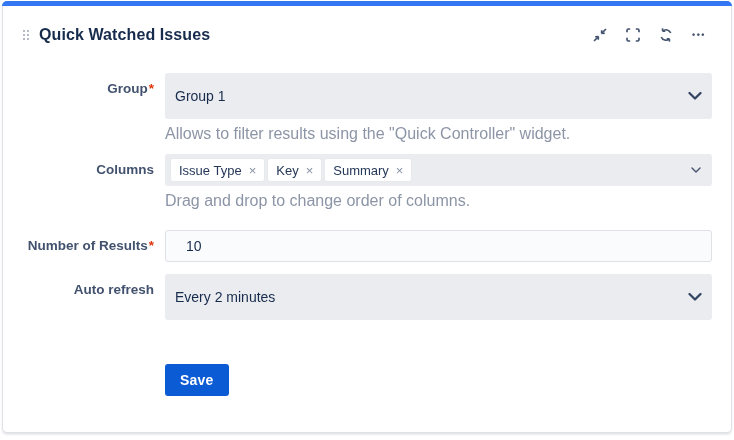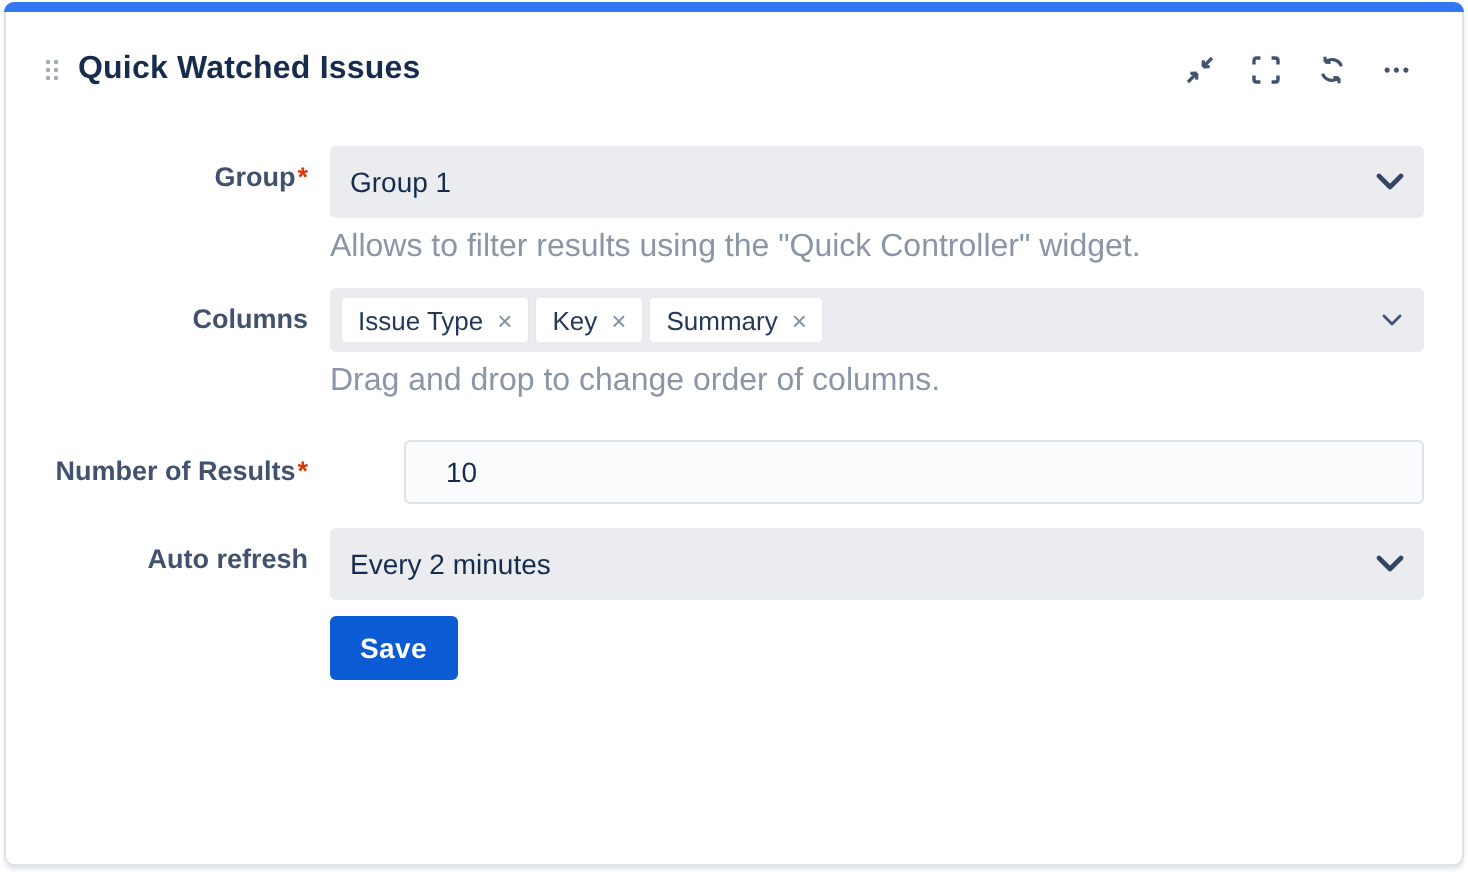--- a/index.html
+++ b/index.html
@@ -35,21 +35,21 @@
   .form { margin-top:26px; padding-right:19px; }
   .row { display:flex; align-items:flex-start; }
   .lbl {
     width:151px; text-align:right; font-size:13.5px; font-weight:600;
     color:var(--label-text, #42526E); line-height:32px; white-space:nowrap;
   }
   .req { color:var(--required, #DE350B); margin-left:1px; }
   .ctl { flex:1; margin-left:11px; min-width:0; }
 
   .select {
-    position:relative; height:36px; border-radius:3px;
+    position:relative; height:46px; border-radius:3px;
     background:var(--field-bg, #EBECF0);
     display:flex; align-items:center; padding:0 30px 0 10px;
     font-size:14px; color:var(--title-text, #172B4D); cursor:pointer;
   }
   .select .chev { position:absolute; right:10px; top:50%; transform:translateY(-50%); }
 
   .multiselect {
     position:relative; min-height:32px; border-radius:3px;
     background:var(--field-bg, #EBECF0);
     display:flex; align-items:center; gap:2px; padding:4px 26px 4px 5px; cursor:text;
@@ -65,28 +65,28 @@
     width:100%; height:32px; border:1px solid var(--input-border, #DFE1E6); border-radius:3px;
     background:var(--input-bg, #FAFBFC); padding:0 20px;
     font-size:14px; color:var(--title-text, #172B4D);
     font-family:"Liberation Sans", sans-serif; outline:none;
   }
 
   .help { margin-top:8px; font-size:16px; line-height:14px; color:var(--helper-text, #8C95A6); }
 
   .mb13 { margin-bottom:13px; }
   .mb10 { margin-bottom:22px; }
-  .mb12 { margin-bottom:12px;gap:37px; }
+  .mb12 { margin-bottom:12px; }
   .mb8  { margin-bottom:8px;  }
 
   .save-btn {
     height:32px; padding:0 15px; border:none; border-radius:3px;
     background:var(--primary-button, #0B5BD5); color:#fff;
     font-size:14px; font-weight:700; font-family:"Liberation Sans", sans-serif;
-    cursor:pointer; letter-spacing:.2px;
+    cursor:pointer; letter-spacing:.2px;margin-top:36px;
   }
 </style>
 </head>
 <body>
 
 <div class="card">
   <div class="accent-bar"></div>
 
   <div class="header">
     <span class="drag">

